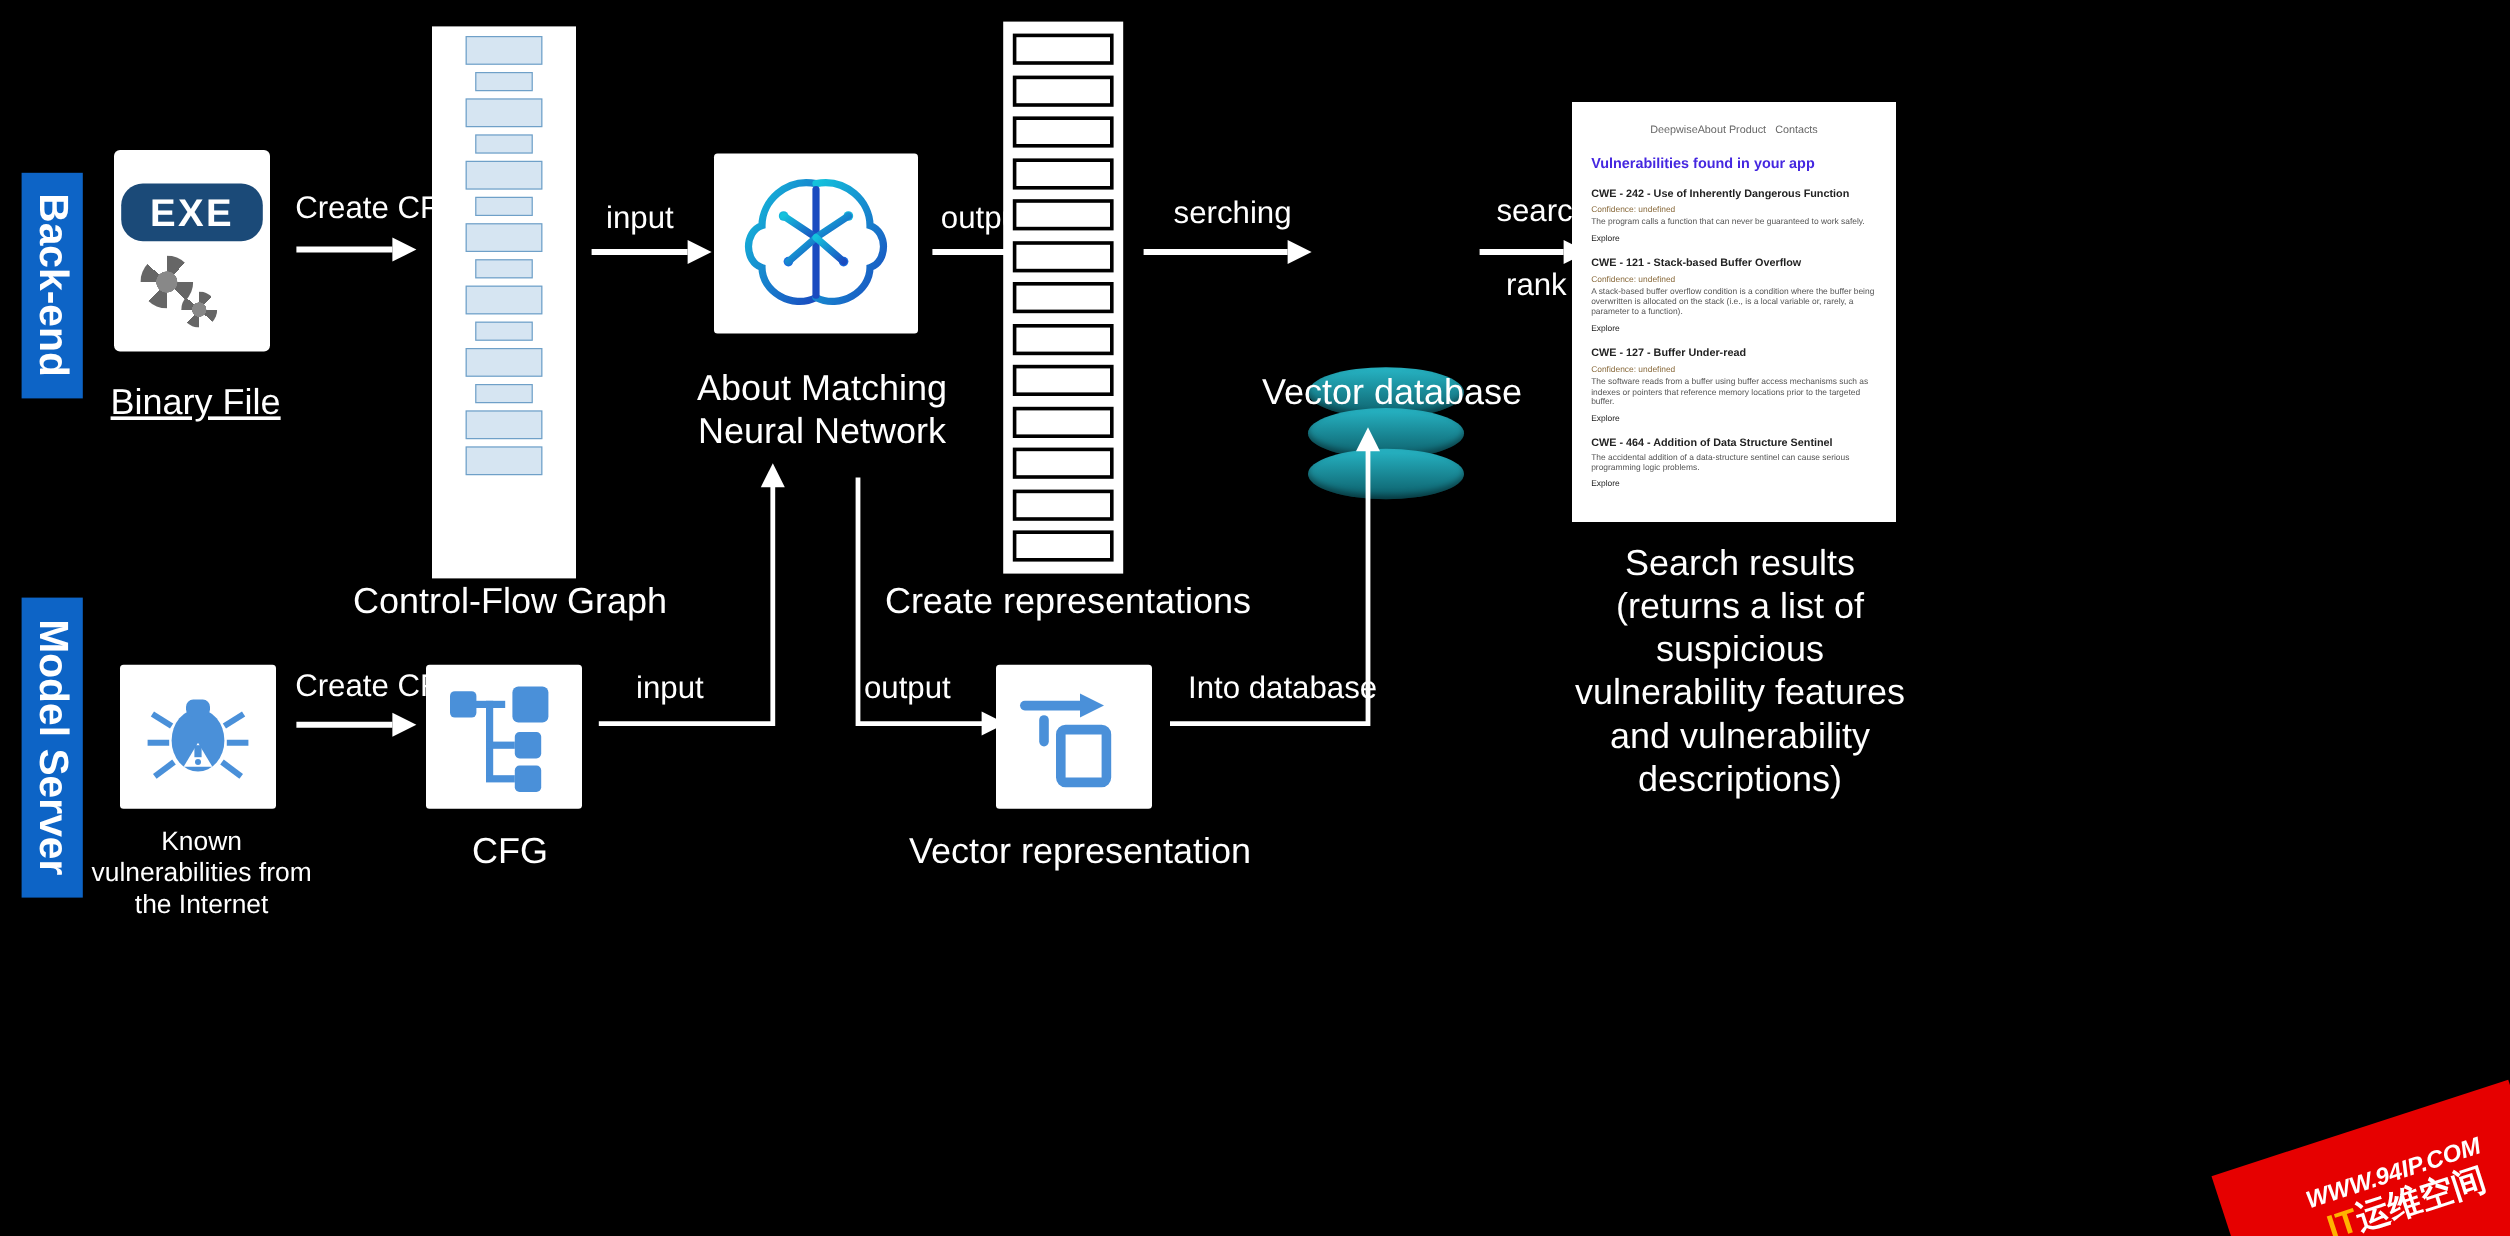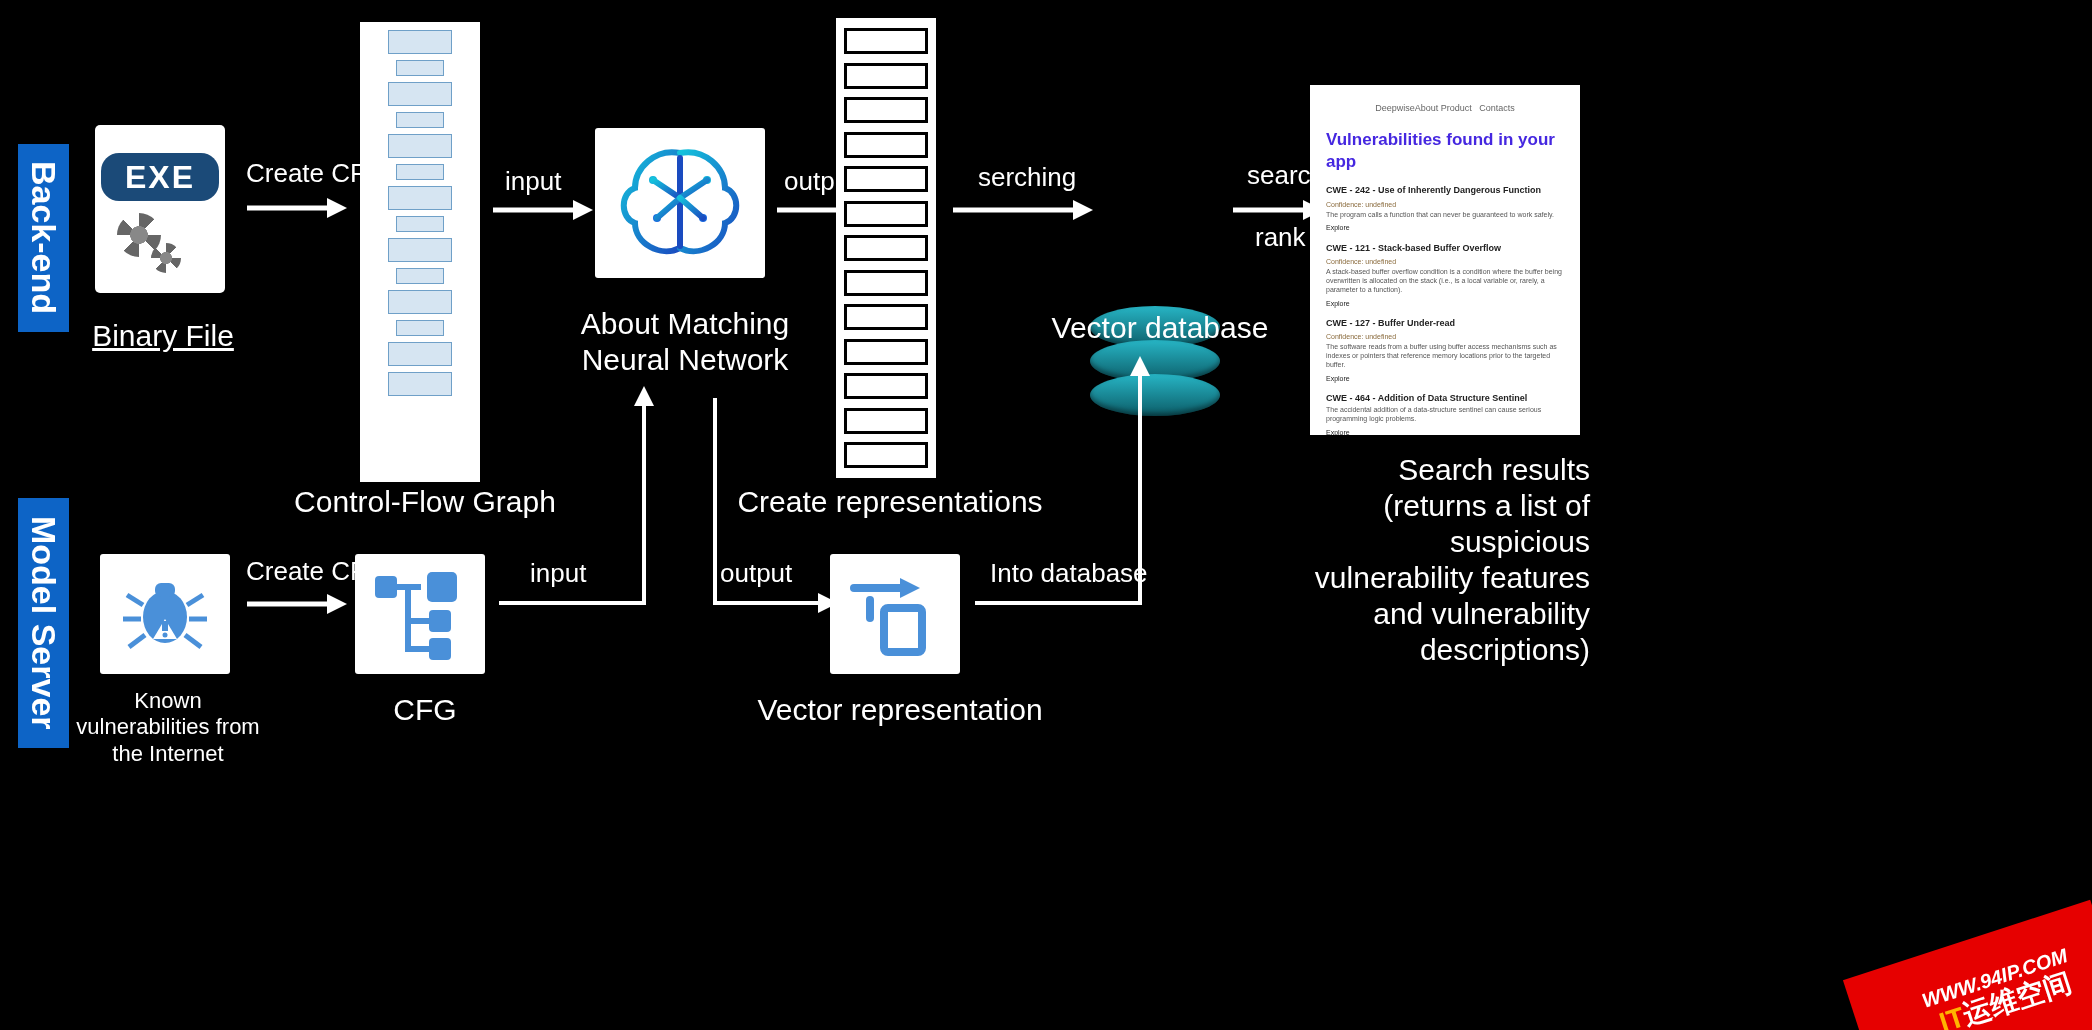--- a/index.html
+++ b/index.html
@@ -165,21 +165,21 @@
     font-size: 10px;
     padding: 18px 16px;
     overflow: hidden;
     line-height: 1.3;
   }
   .results-doc .hdr {
     display: flex; justify-content: center; font-size: 9px; color: #666; margin-bottom: 14px;
   }
   .results-doc h3 {
     color: #4527e0;
-    font-size: 17px;
+    font-size: 12px;
     font-weight: 700;
     margin-bottom: 12px;
   }
   .results-doc .cwe { font-size: 9px; font-weight: 700; color: #222; margin-top: 10px; }
   .results-doc .sub { font-size: 7px; color: #8a6b3d; margin-top: 3px; }
   .results-doc .desc { font-size: 7px; color: #555; margin-top: 2px; line-height: 1.25; }
   .results-doc .link { font-size: 7px; color: #222; margin-top: 4px; }
 
   
   .bug-box { width: 130px; height: 120px; }
@@ -328,21 +328,21 @@
     <div class="sub">Confidence: undefined</div>
     <div class="desc">The software reads from a buffer using buffer access mechanisms such as indexes or pointers that reference memory locations prior to the targeted buffer.</div>
     <div class="link">Explore</div>
 
     <div class="cwe">CWE - 464 - Addition of Data Structure Sentinel</div>
     <div class="desc">The accidental addition of a data-structure sentinel can cause serious programming logic problems.</div>
     <div class="link">Explore</div>
 
   </div>
 </div>
-<div class="abs caption" style="left:1310px; top:452px; width:280px; font-size:30px; white-space:pre-line;text-align:right;">Search results
+<div class="abs caption" style="left:1310px; top:452px; width:280px; font-size:30px; white-space:pre-line;">Search results
 (returns a list of suspicious vulnerability features and vulnerability descriptions)</div>
 
 <div class="abs iconbox bug-box" style="left:100px; top:554px;">
   <svg width="100" height="90" viewBox="0 0 100 90">
     <g fill="#4a90d9">
       <ellipse cx="50" cy="48" rx="22" ry="26"></ellipse>
       <rect x="40" y="14" width="20" height="14" rx="6"></rect>
       <line x1="28" y1="36" x2="12" y2="26" stroke="#4a90d9" stroke-width="5"></line>
       <line x1="72" y1="36" x2="88" y2="26" stroke="#4a90d9" stroke-width="5"></line>
       <line x1="26" y1="50" x2="8" y2="50" stroke="#4a90d9" stroke-width="5"></line>

